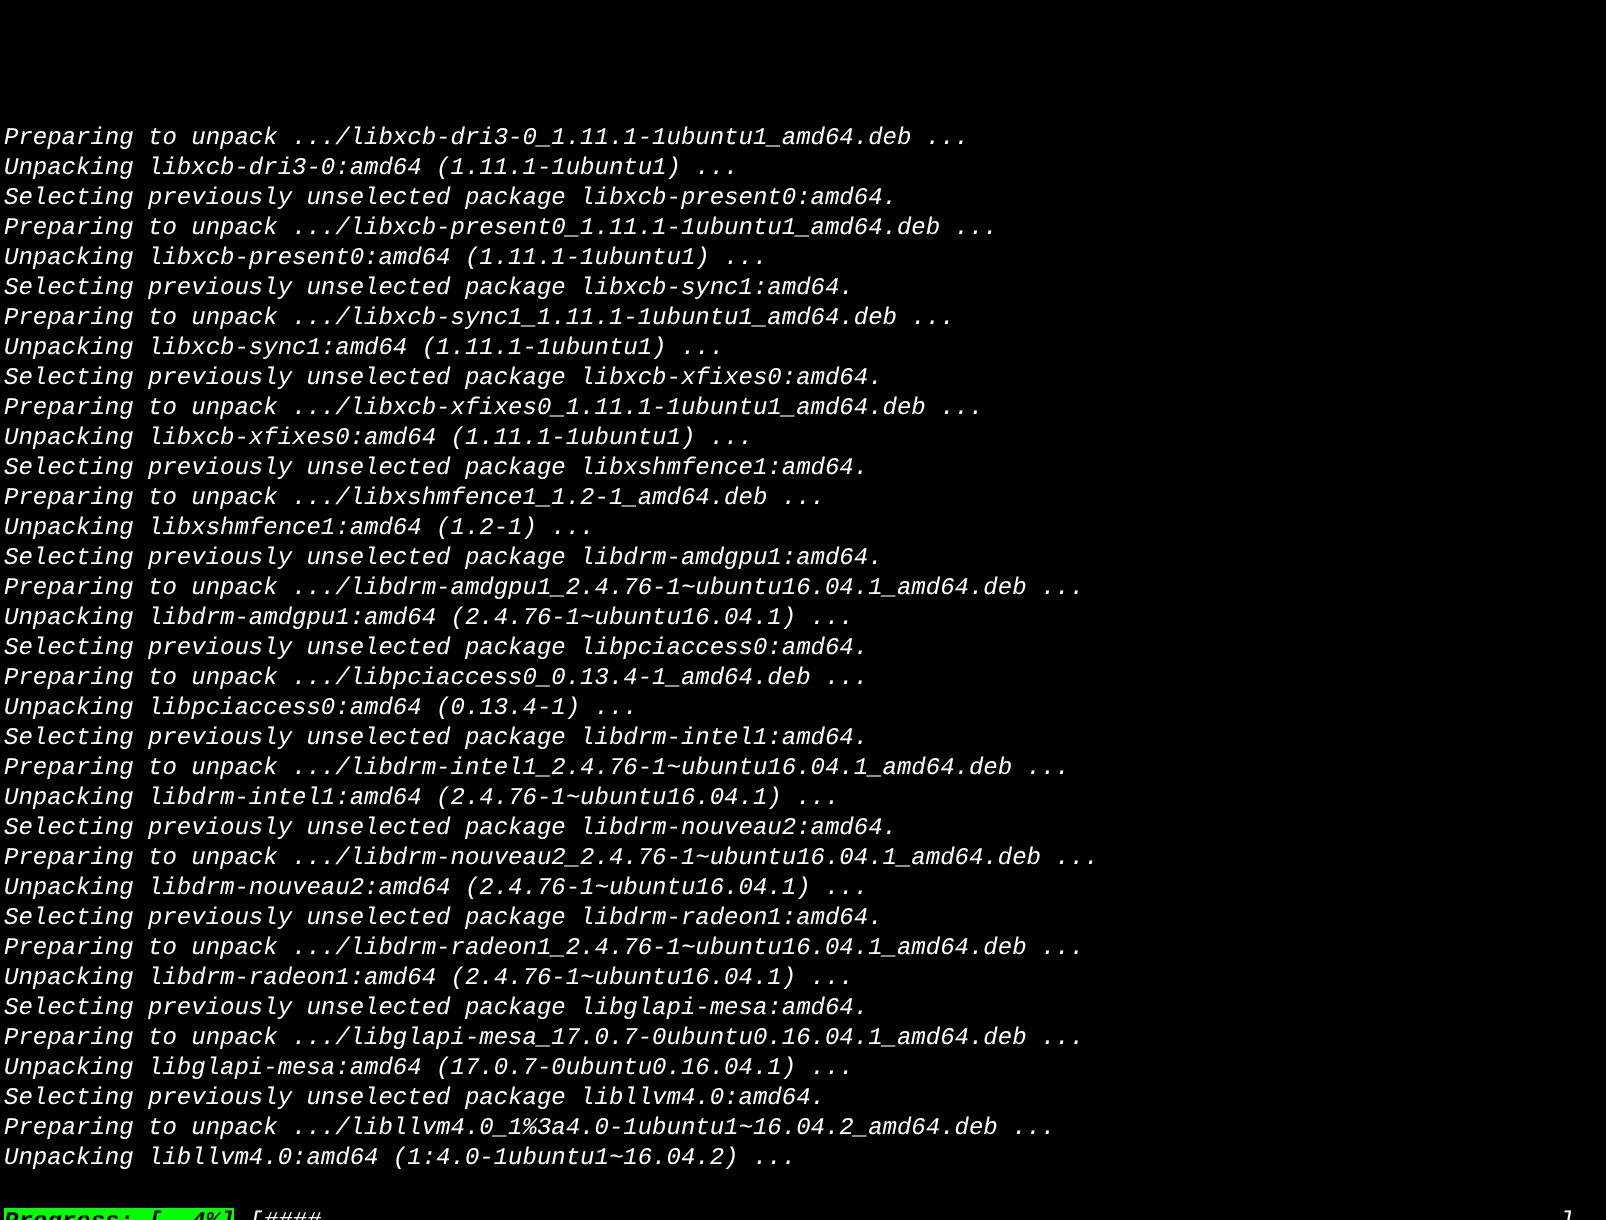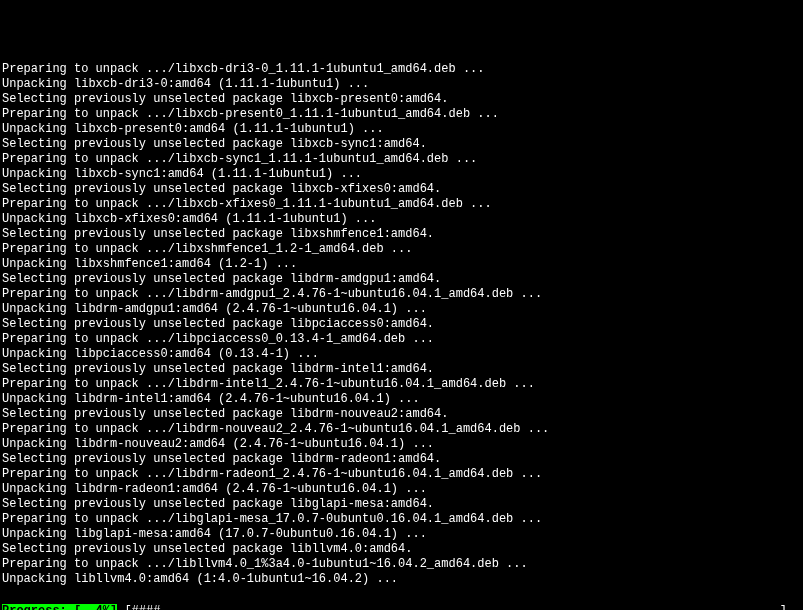--- a/index.html
+++ b/index.html
@@ -1,18 +1,19 @@
 <!DOCTYPE html>
 <html><head>
   <meta charset="utf-8">
   <style>
     * {
       margin: 0;
       padding: 0;
       box-sizing: border-box;
+      font-style: italic;
     }
     body {
       background: #000;
       color: #fff;
       font-family: 'Courier New', monospace;
       font-size: 12px;
       line-height: 15px;
       padding: 2px;
       width: 803px;
       height: 610px;

